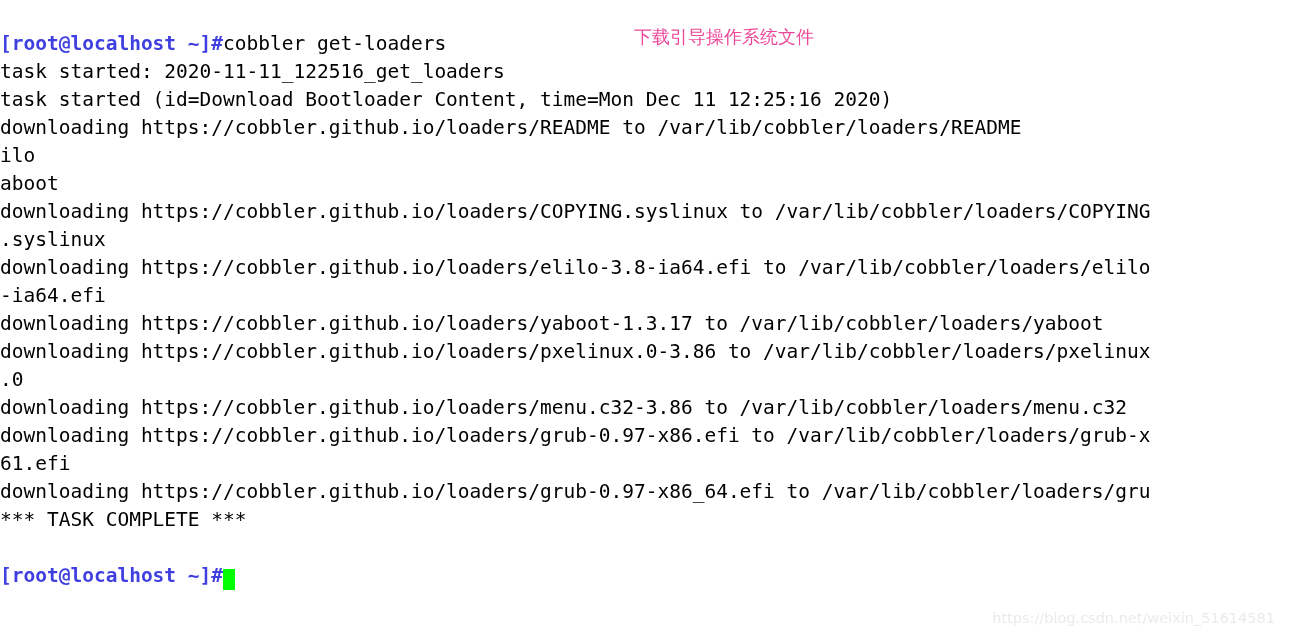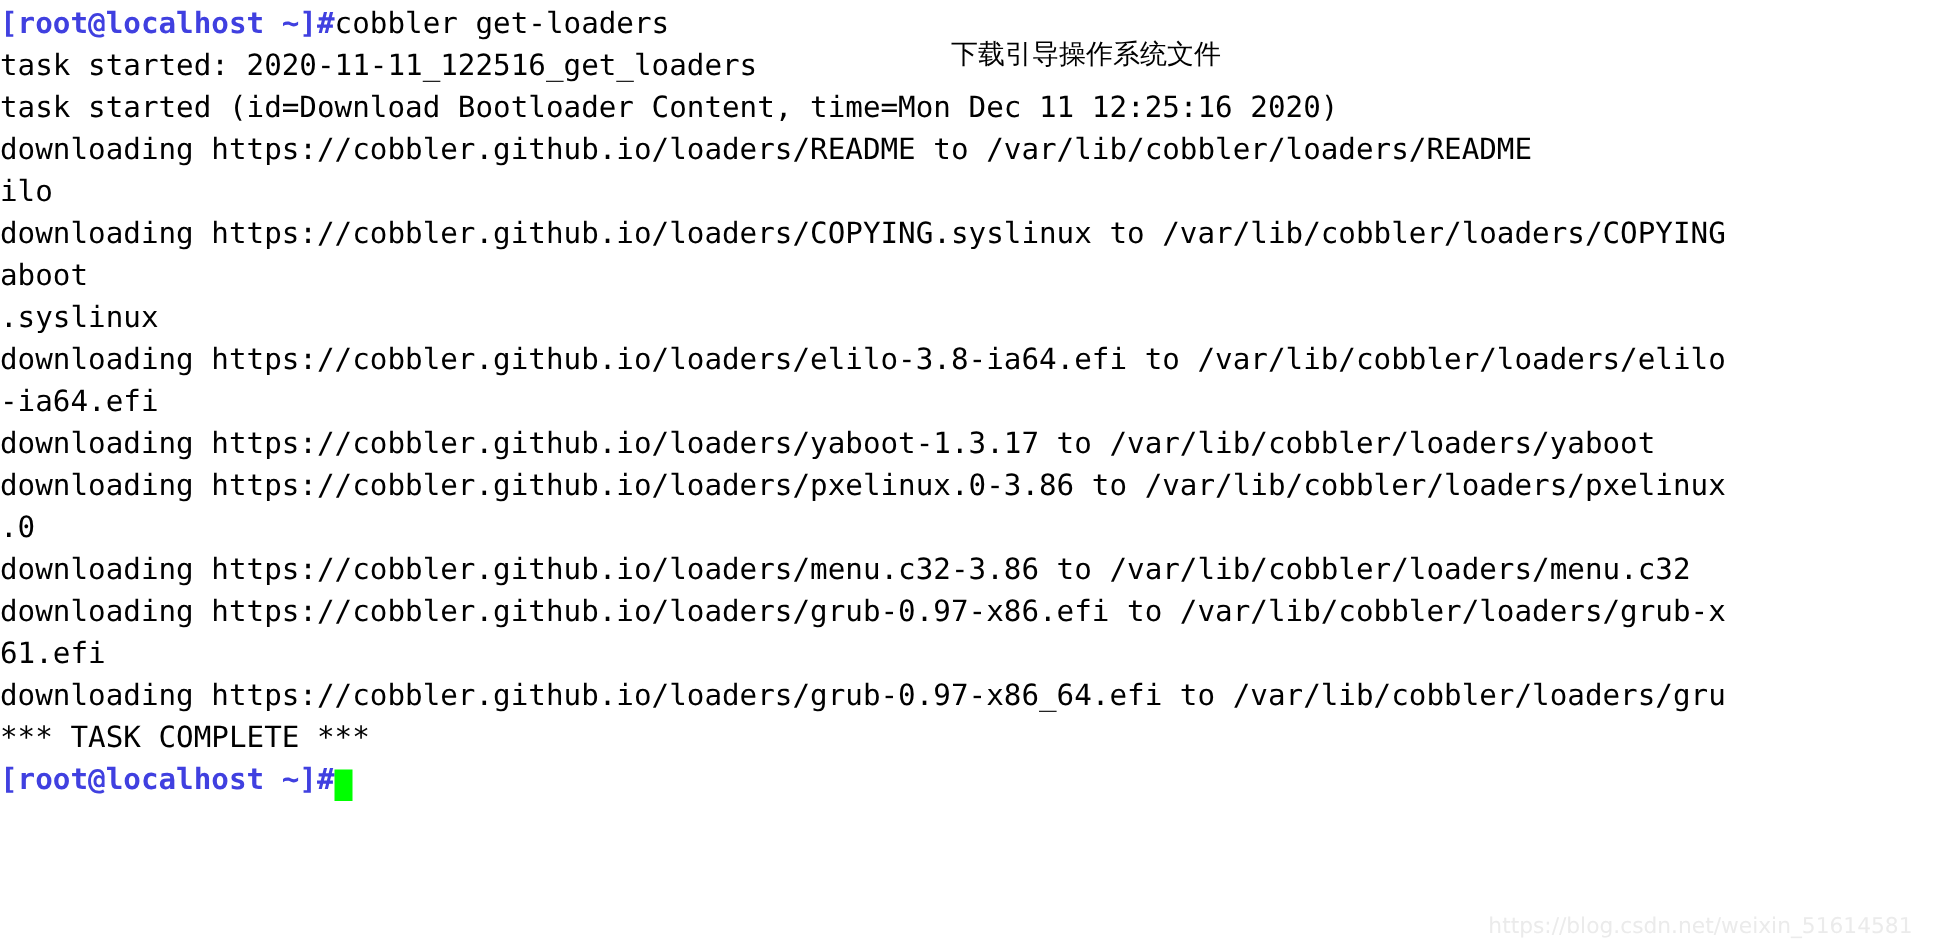--- a/index.html
+++ b/index.html
@@ -28,41 +28,42 @@
   .line {
     height: 28px;
     white-space: pre;
     color: #000000;
     font-family: "DejaVu Sans Mono", "Liberation Mono", monospace;
     font-size: 19.5px;
     line-height: 28px;
   }
   .prompt-line {
     white-space: pre;
+    margin-top: 28px;
   }
   .prompt {
     color: #4040e0;
     font-weight: bold;
   }
   .cmd {
     color: #000000;
   }
   .cursor {
     display: inline-block;
     background: #00ff00;
     width: 12px;
     height: 21px;
     vertical-align: text-bottom;
     margin-bottom: -3px;
   }
   .annotation {
     position: absolute;
     left: 634px;
     top: 26px;
-    color: #000000;
+    color: #ec4899;
     font-family: "DejaVu Sans", "Liberation Sans", sans-serif;
     font-size: 18px;
     line-height: 22px;
     white-space: pre;
     text-align: right;
   }
   .watermark {
     position: absolute;
     right: 14px;
     bottom: 7px;
@@ -80,22 +81,22 @@
 <div id="terminal">
 
   <div id="screen">
 
     <div class="line prompt-line"><span class="prompt">[root@localhost ~]#</span><span class="cmd">cobbler get-loaders</span></div>
 
     <div class="line">task started: 2020-11-11_122516_get_loaders</div>
     <div class="line">task started (id=Download Bootloader Content, time=Mon Dec 11 12:25:16 2020)</div>
     <div class="line">downloading https://cobbler.github.io/loaders/README to /var/lib/cobbler/loaders/README</div>
     <div class="line">ilo</div>
+    <div class="line">aboot</div>
     <div class="line">downloading https://cobbler.github.io/loaders/COPYING.syslinux to /var/lib/cobbler/loaders/COPYING</div>
-    <div class="line">aboot</div>
     <div class="line">.syslinux</div>
     <div class="line">downloading https://cobbler.github.io/loaders/elilo-3.8-ia64.efi to /var/lib/cobbler/loaders/elilo</div>
     <div class="line">-ia64.efi</div>
     <div class="line">downloading https://cobbler.github.io/loaders/yaboot-1.3.17 to /var/lib/cobbler/loaders/yaboot</div>
     <div class="line">downloading https://cobbler.github.io/loaders/pxelinux.0-3.86 to /var/lib/cobbler/loaders/pxelinux</div>
     <div class="line">.0</div>
     <div class="line">downloading https://cobbler.github.io/loaders/menu.c32-3.86 to /var/lib/cobbler/loaders/menu.c32</div>
     <div class="line">downloading https://cobbler.github.io/loaders/grub-0.97-x86.efi to /var/lib/cobbler/loaders/grub-x</div>
     <div class="line">61.efi</div>
     <div class="line">downloading https://cobbler.github.io/loaders/grub-0.97-x86_64.efi to /var/lib/cobbler/loaders/gru</div>

